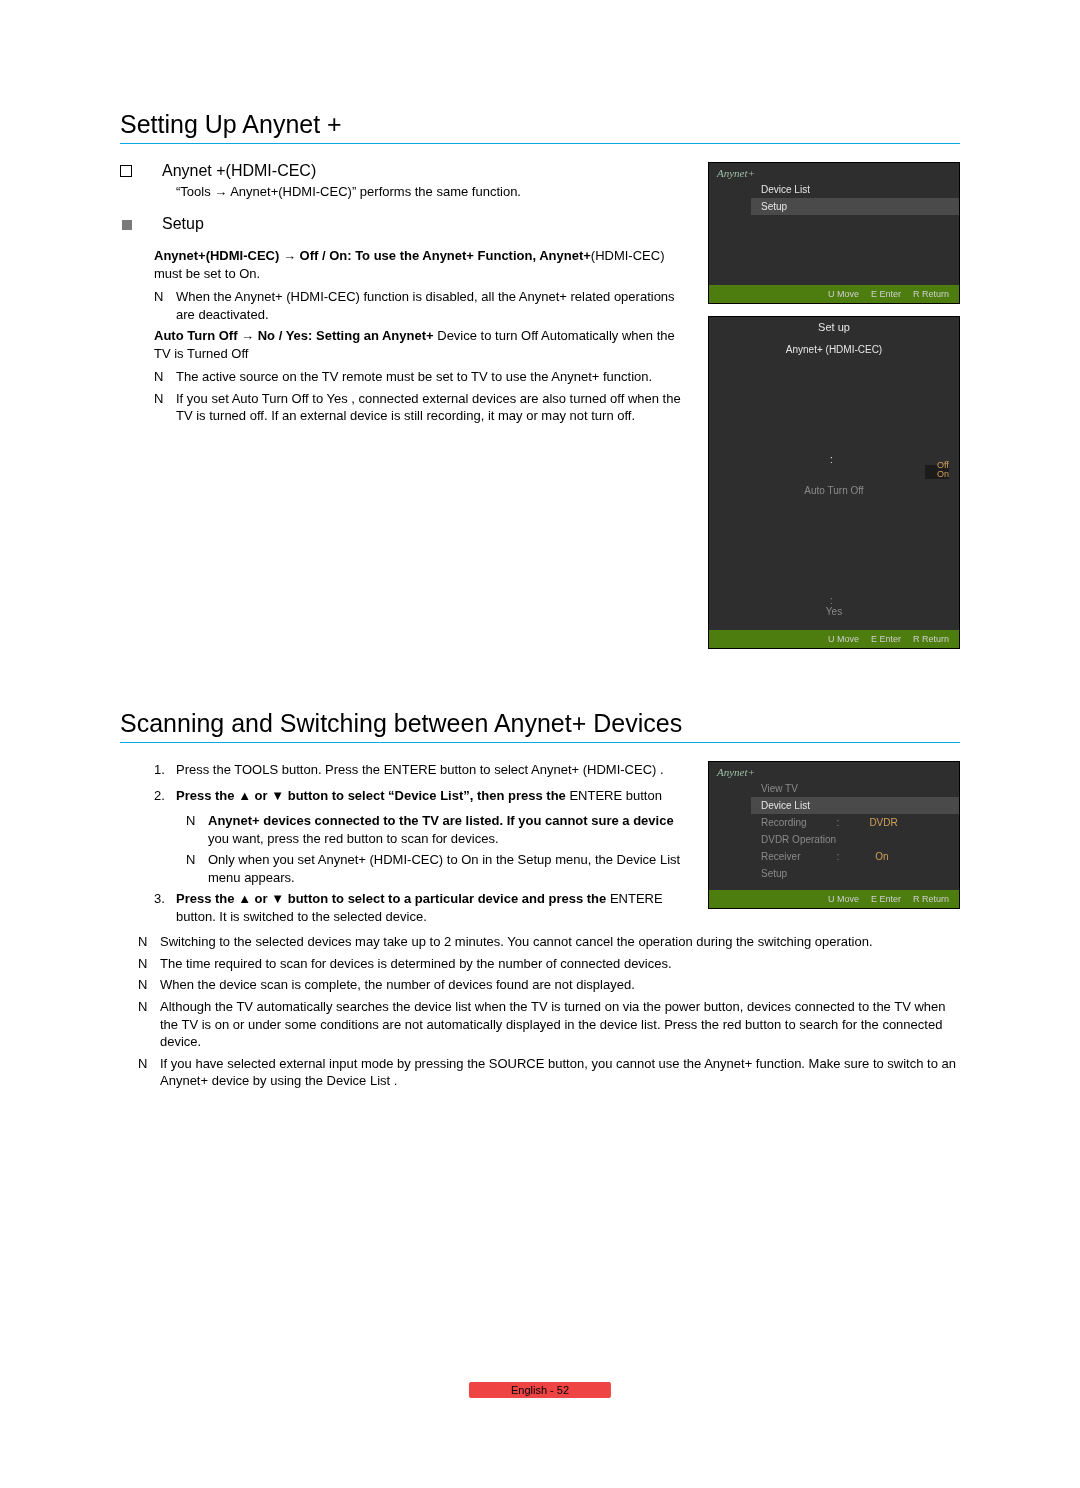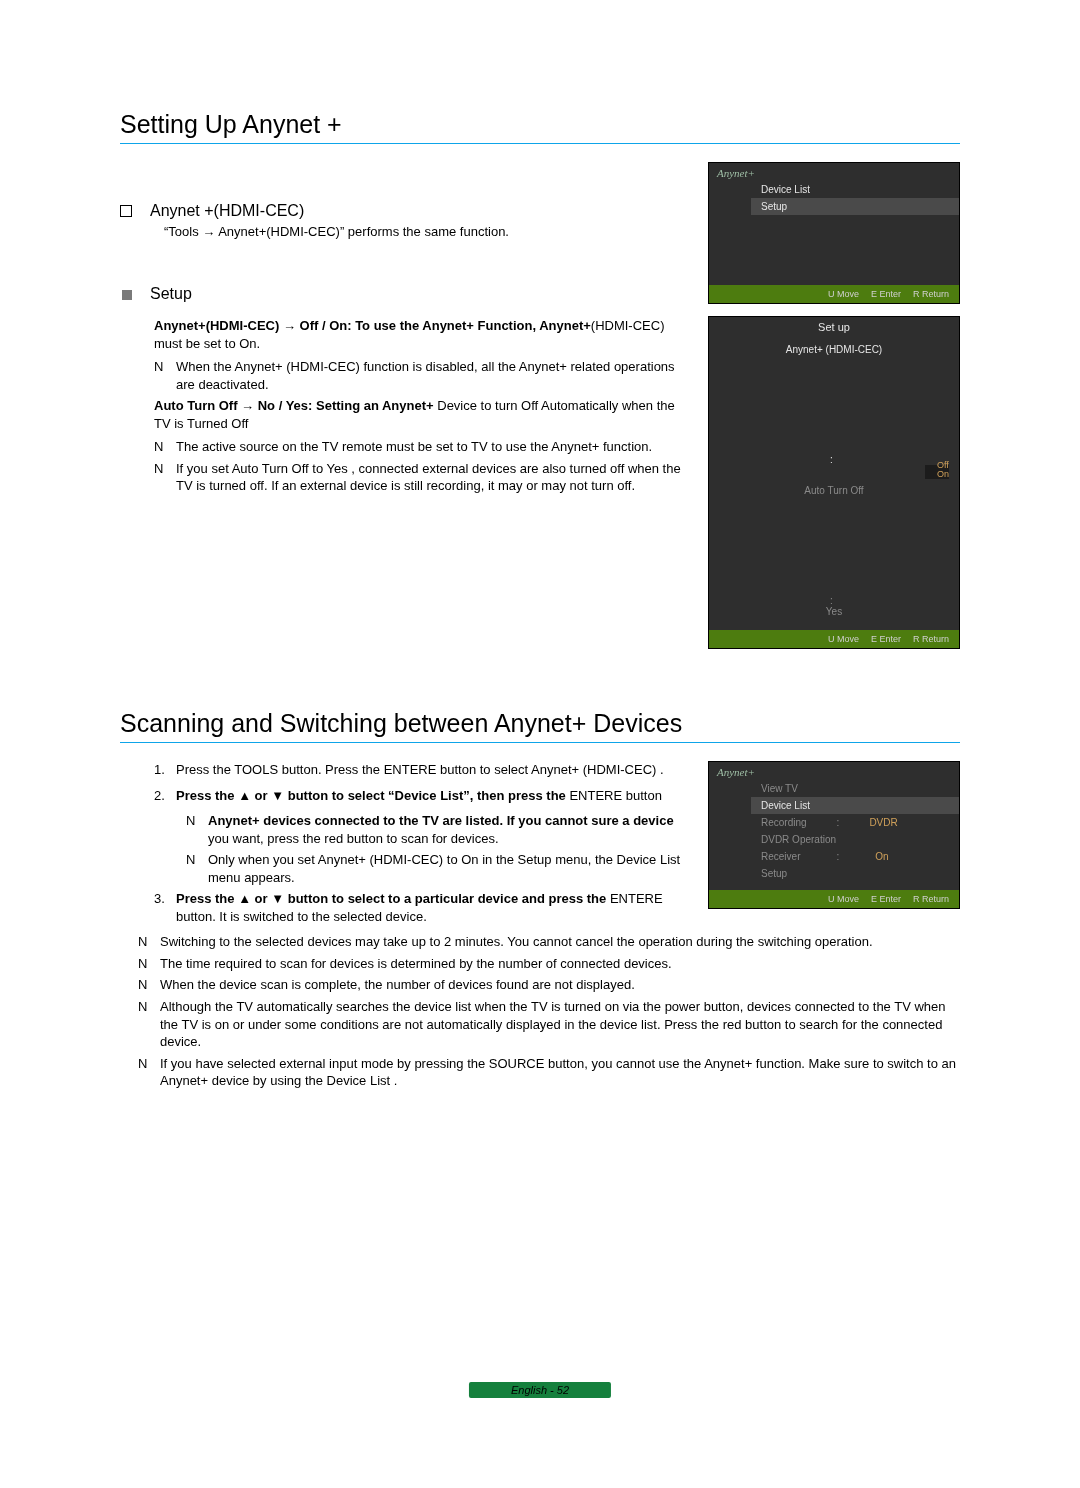--- a/index.html
+++ b/index.html
@@ -16,23 +16,22 @@
   }
   h1 {
     font-size: 25px;
     font-weight: 400;
     border-bottom: 1px solid #0ea5e9;
     padding-bottom: 4px;
     margin-bottom: 18px;
   }
   .sec-row {
     display: flex;
-    gap: 18px;
+    gap: 30px;
     margin-bottom: 10px;
-    margin-top: 40px;
   }
   .sec-row .bullet-outline {
     width: 12px; height: 12px;
     border: 1.5px solid #000;
     margin-top: 3px;
     flex: 0 0 auto;
   }
   .sec-row .bullet-square {
     width: 10px; height: 10px;
     background: #7a7a7a;
@@ -164,24 +163,23 @@
     align-items: flex-start;
   }
   .osd2-stack { flex: 0 0 252px; }
 
   .footer-page {
     position: absolute;
     left: 50%;
     bottom: 90px;
     transform: translateX(-50%);
     font-size: 11px;
-    background: #15803d;
+    background: #ef4444;
     padding: 2px 42px;
     border-radius: 2px;
-    font-style: italic;
   }
 
   .section2 { margin-top: 60px; }
 </style>
 </head>
 <body>
 
 <div class="page">
 
   <h1>Setting Up Anynet  +</h1>

